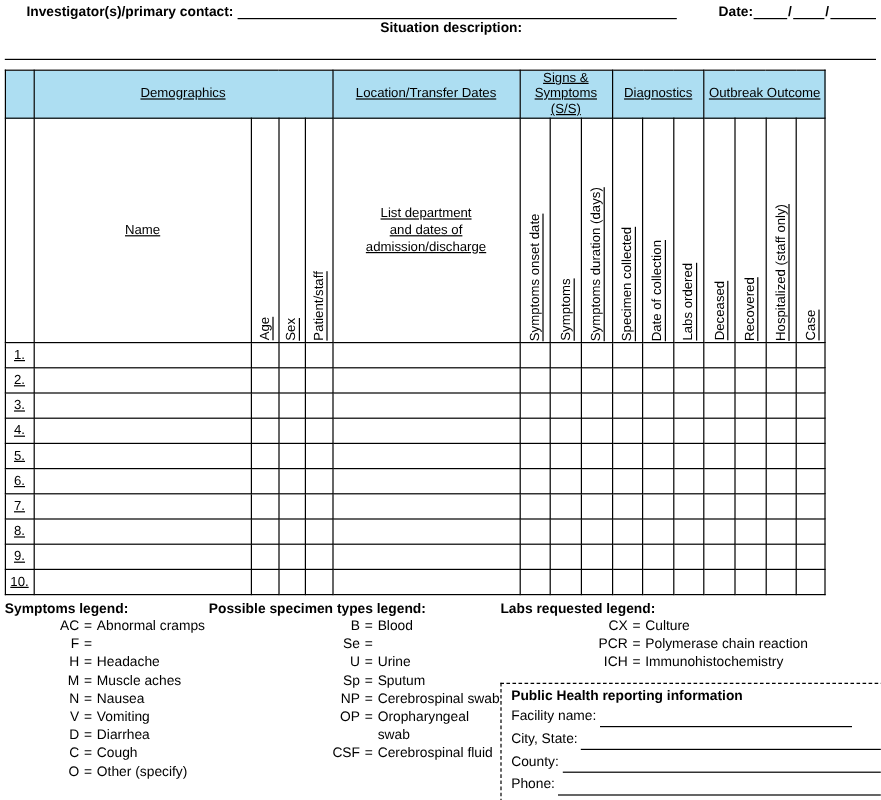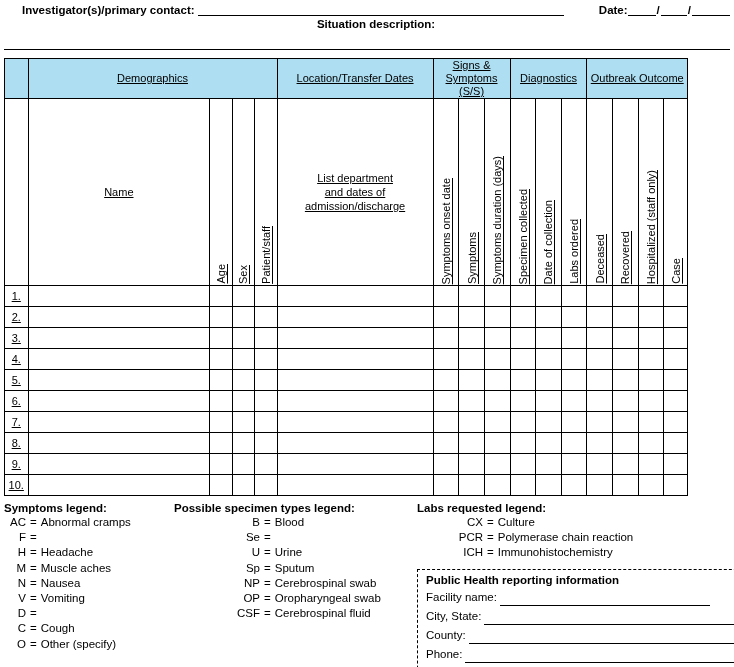--- a/index.html
+++ b/index.html
@@ -136,20 +136,21 @@
     margin-bottom: 1px;
   }
   .col-sym { width: 170px; flex: 0 0 170px; }
   .col-spec { width: 243px; flex: 0 0 243px; }
   .col-labs { flex: 1 1 auto; }
 
   .leg-line {
     display: flex;
     font-size: 11.5px;
     line-height: 15.2px;
+    margin-left: 40px;
   }
   .leg-key {
     text-align: right;
     flex: 0 0 auto;
   }
   .sym .leg-key { width: 22px; }
   .spec .leg-key { width: 86px; }
   .labs .leg-key { width: 66px; }
   .leg-eq { padding: 0 4px; }
   .leg-val { flex: 1 1 auto; }
@@ -526,20 +527,21 @@
         <span class="leg-val">Nausea</span>
       </div>
       <div class="leg-line">
         <span class="leg-key">V</span>
         <span class="leg-eq">=</span>
         <span class="leg-val">Vomiting</span>
       </div>
       <div class="leg-line">
         <span class="leg-key">D</span>
         <span class="leg-eq">=</span>
+        <span class="leg-val">Diarrhea</span>
       </div>
       <div class="leg-line">
         <span class="leg-key">C</span>
         <span class="leg-eq">=</span>
         <span class="leg-val">Cough</span>
       </div>
       <div class="leg-line">
         <span class="leg-key">O</span>
         <span class="leg-eq">=</span>
         <span class="leg-val">Other (specify)</span>

